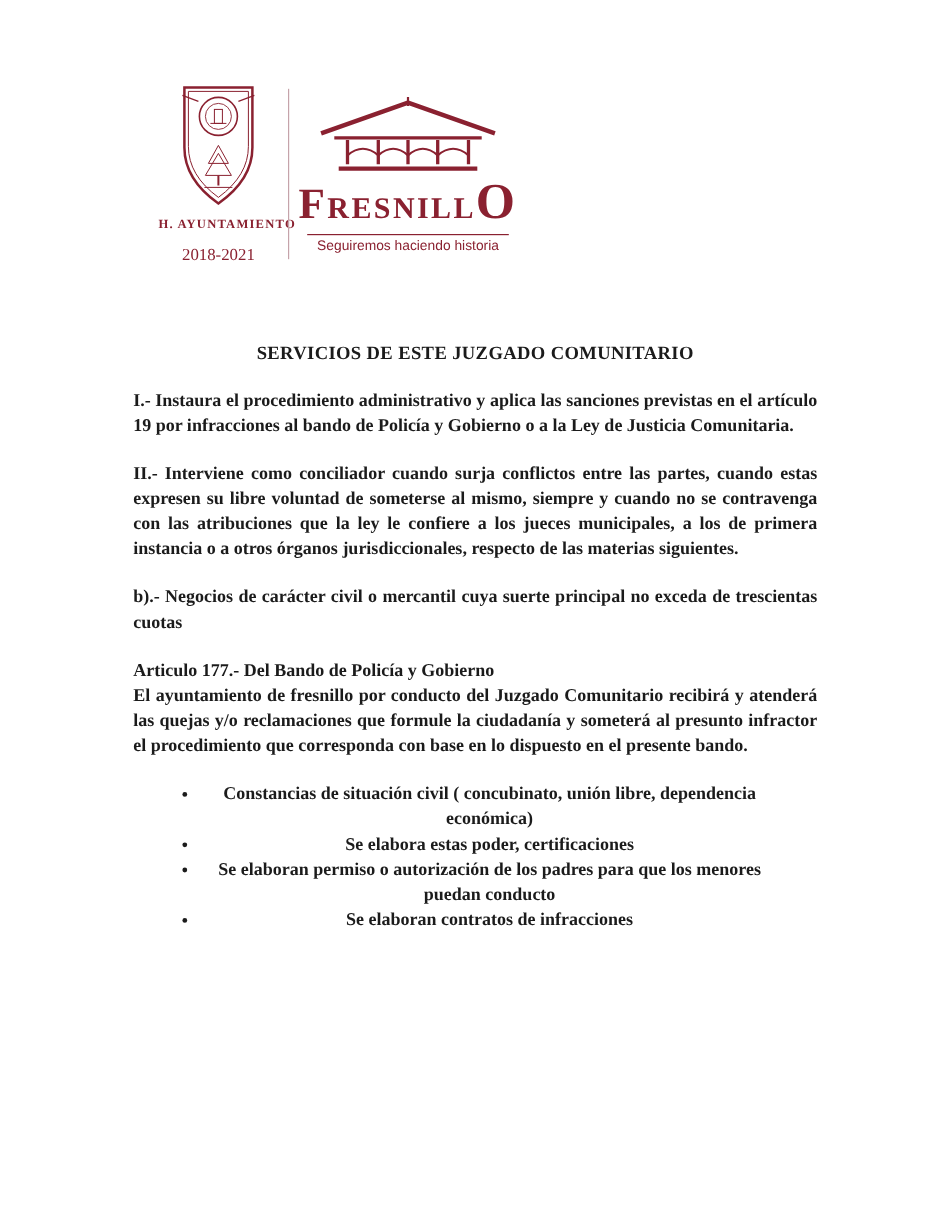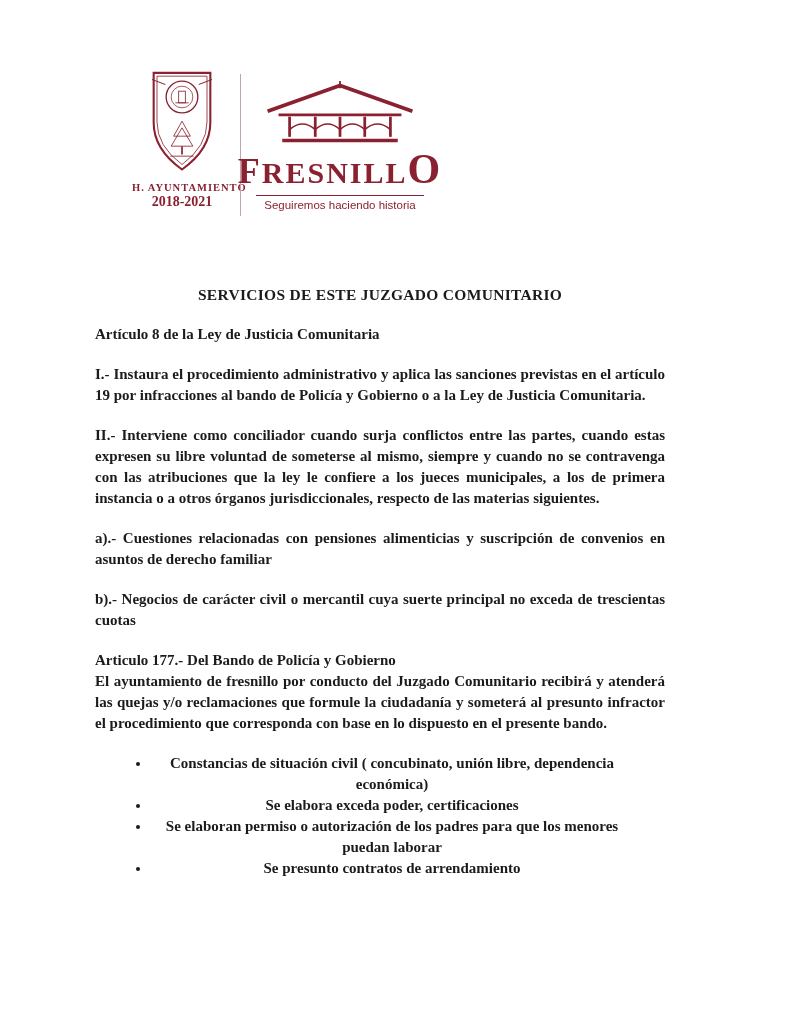--- a/index.html
+++ b/index.html
@@ -17,50 +17,50 @@
   .letterhead { position: absolute; top: 0; left: 16px; width: 100%; height: 265px; }
   .seal-block {
     position: absolute; left: 116px; top: 66px; width: 100px;
     text-align: center; color: var(--brand);
   }
   .seal-block svg { display: block; margin: 0 auto; }
   .seal-caption {
     font-size: 10.5px; font-weight: bold; letter-spacing: 1px;
     margin-top: 4px; white-space: nowrap;
   }
-  .seal-years { font-size: 14px; font-weight: bold; margin-top: 1px; }
+  .seal-years { font-size: 14px; font-weight: normal; margin-top: 13px; }
 
   .logo-divider {
     position: absolute; left: 224px; top: 74px; height: 142px; width: 0;
     border-left: 1px solid #c5a3aa;
   }
 
   .brand-block {
     position: absolute; left: 240px; top: 80px; width: 168px;
     text-align: center; color: var(--brand);
   }
   .brand-block svg { display: block; margin: 0 auto 2px auto; }
   .brand-wordmark {
     display: flex; align-items: baseline; justify-content: center;
     font-weight: bold; letter-spacing: 2px; line-height: 1;
     color: var(--brand); white-space: nowrap;
   }
   .wm-first  { font-size: 36px; }
-  .wm-middle { font-size: 30px; }
+  .wm-middle { font-size: 25px; }
   .wm-last   { font-size: 42px; }
   .brand-tagline {
     font-family: "Liberation Sans", sans-serif;
     font-size: 11.5px; font-weight: normal; margin-top: 5px;
     border-top: 1px solid var(--brand); padding-top: 3px;
     white-space: nowrap;
   }
 
   
   .document-body {
-    position: absolute; left: 95px; top: 284px; width: 570px;
+    position: absolute; left: 111px; top: 284px; width: 570px;
     font-size: 15px; font-weight: bold; line-height: 21px;
   }
   .doc-title {
     text-align: center; font-size: 15.5px; letter-spacing: 0.3px;
     margin-bottom: 19px;
   }
   .para { text-align: justify; margin-bottom: 19px; }
   .para.heading-line { text-align: left; }
   .para.tight { margin-bottom: 0; }
   .services-list {
@@ -119,35 +119,33 @@
     </div>
     <div class="brand-tagline">Seguiremos haciendo historia</div>
   </div>
 
 </div>
 
 <div class="document-body">
 
   <div class="doc-title">SERVICIOS DE ESTE JUZGADO COMUNITARIO</div>
 
-  <div class="para heading-line">Artículo 8 de la  Ley de Justicia Comunitaria</div>
 
   <div class="para">I.- Instaura el procedimiento administrativo y aplica las sanciones previstas en el artículo 19 por infracciones al bando de Policía y Gobierno o a la Ley de Justicia Comunitaria.</div>
 
   <div class="para">II.- Interviene como conciliador  cuando surja conflictos  entre las partes, cuando estas expresen su libre voluntad de someterse al mismo, siempre y cuando no se contravenga con las atribuciones  que la ley le confiere a los jueces  municipales, a los de primera instancia o a otros órganos jurisdiccionales, respecto de las materias siguientes.</div>
 
-  <div class="para">a).- Cuestiones relacionadas con pensiones alimenticias y suscripción de convenios en asuntos de derecho familiar</div>
 
   <div class="para">b).- Negocios de carácter civil o mercantil cuya suerte principal no exceda de trescientas cuotas</div>
 
   <div class="para heading-line tight">Articulo 177.- Del Bando de Policía y Gobierno</div>
 
   <div class="para">El ayuntamiento de fresnillo por conducto del Juzgado Comunitario recibirá y atenderá las quejas y/o reclamaciones que formule la ciudadanía y someterá al presunto infractor el procedimiento que corresponda con base en lo dispuesto en el presente bando.</div>
 
 
   <ul class="services-list">
     <li>Constancias de situación civil ( concubinato, unión libre, dependencia económica)</li>
-    <li>Se elabora exceda poder, certificaciones</li>
-    <li>Se elaboran permiso o autorización de los padres para que los menores puedan laborar</li>
-    <li>Se presunto contratos de arrendamiento</li>
+    <li>Se elabora estas poder, certificaciones</li>
+    <li>Se elaboran permiso o autorización de los padres para que los menores puedan conducto</li>
+    <li>Se elaboran contratos de infracciones</li>
   </ul>
 
 </div>
 
 </body></html>

